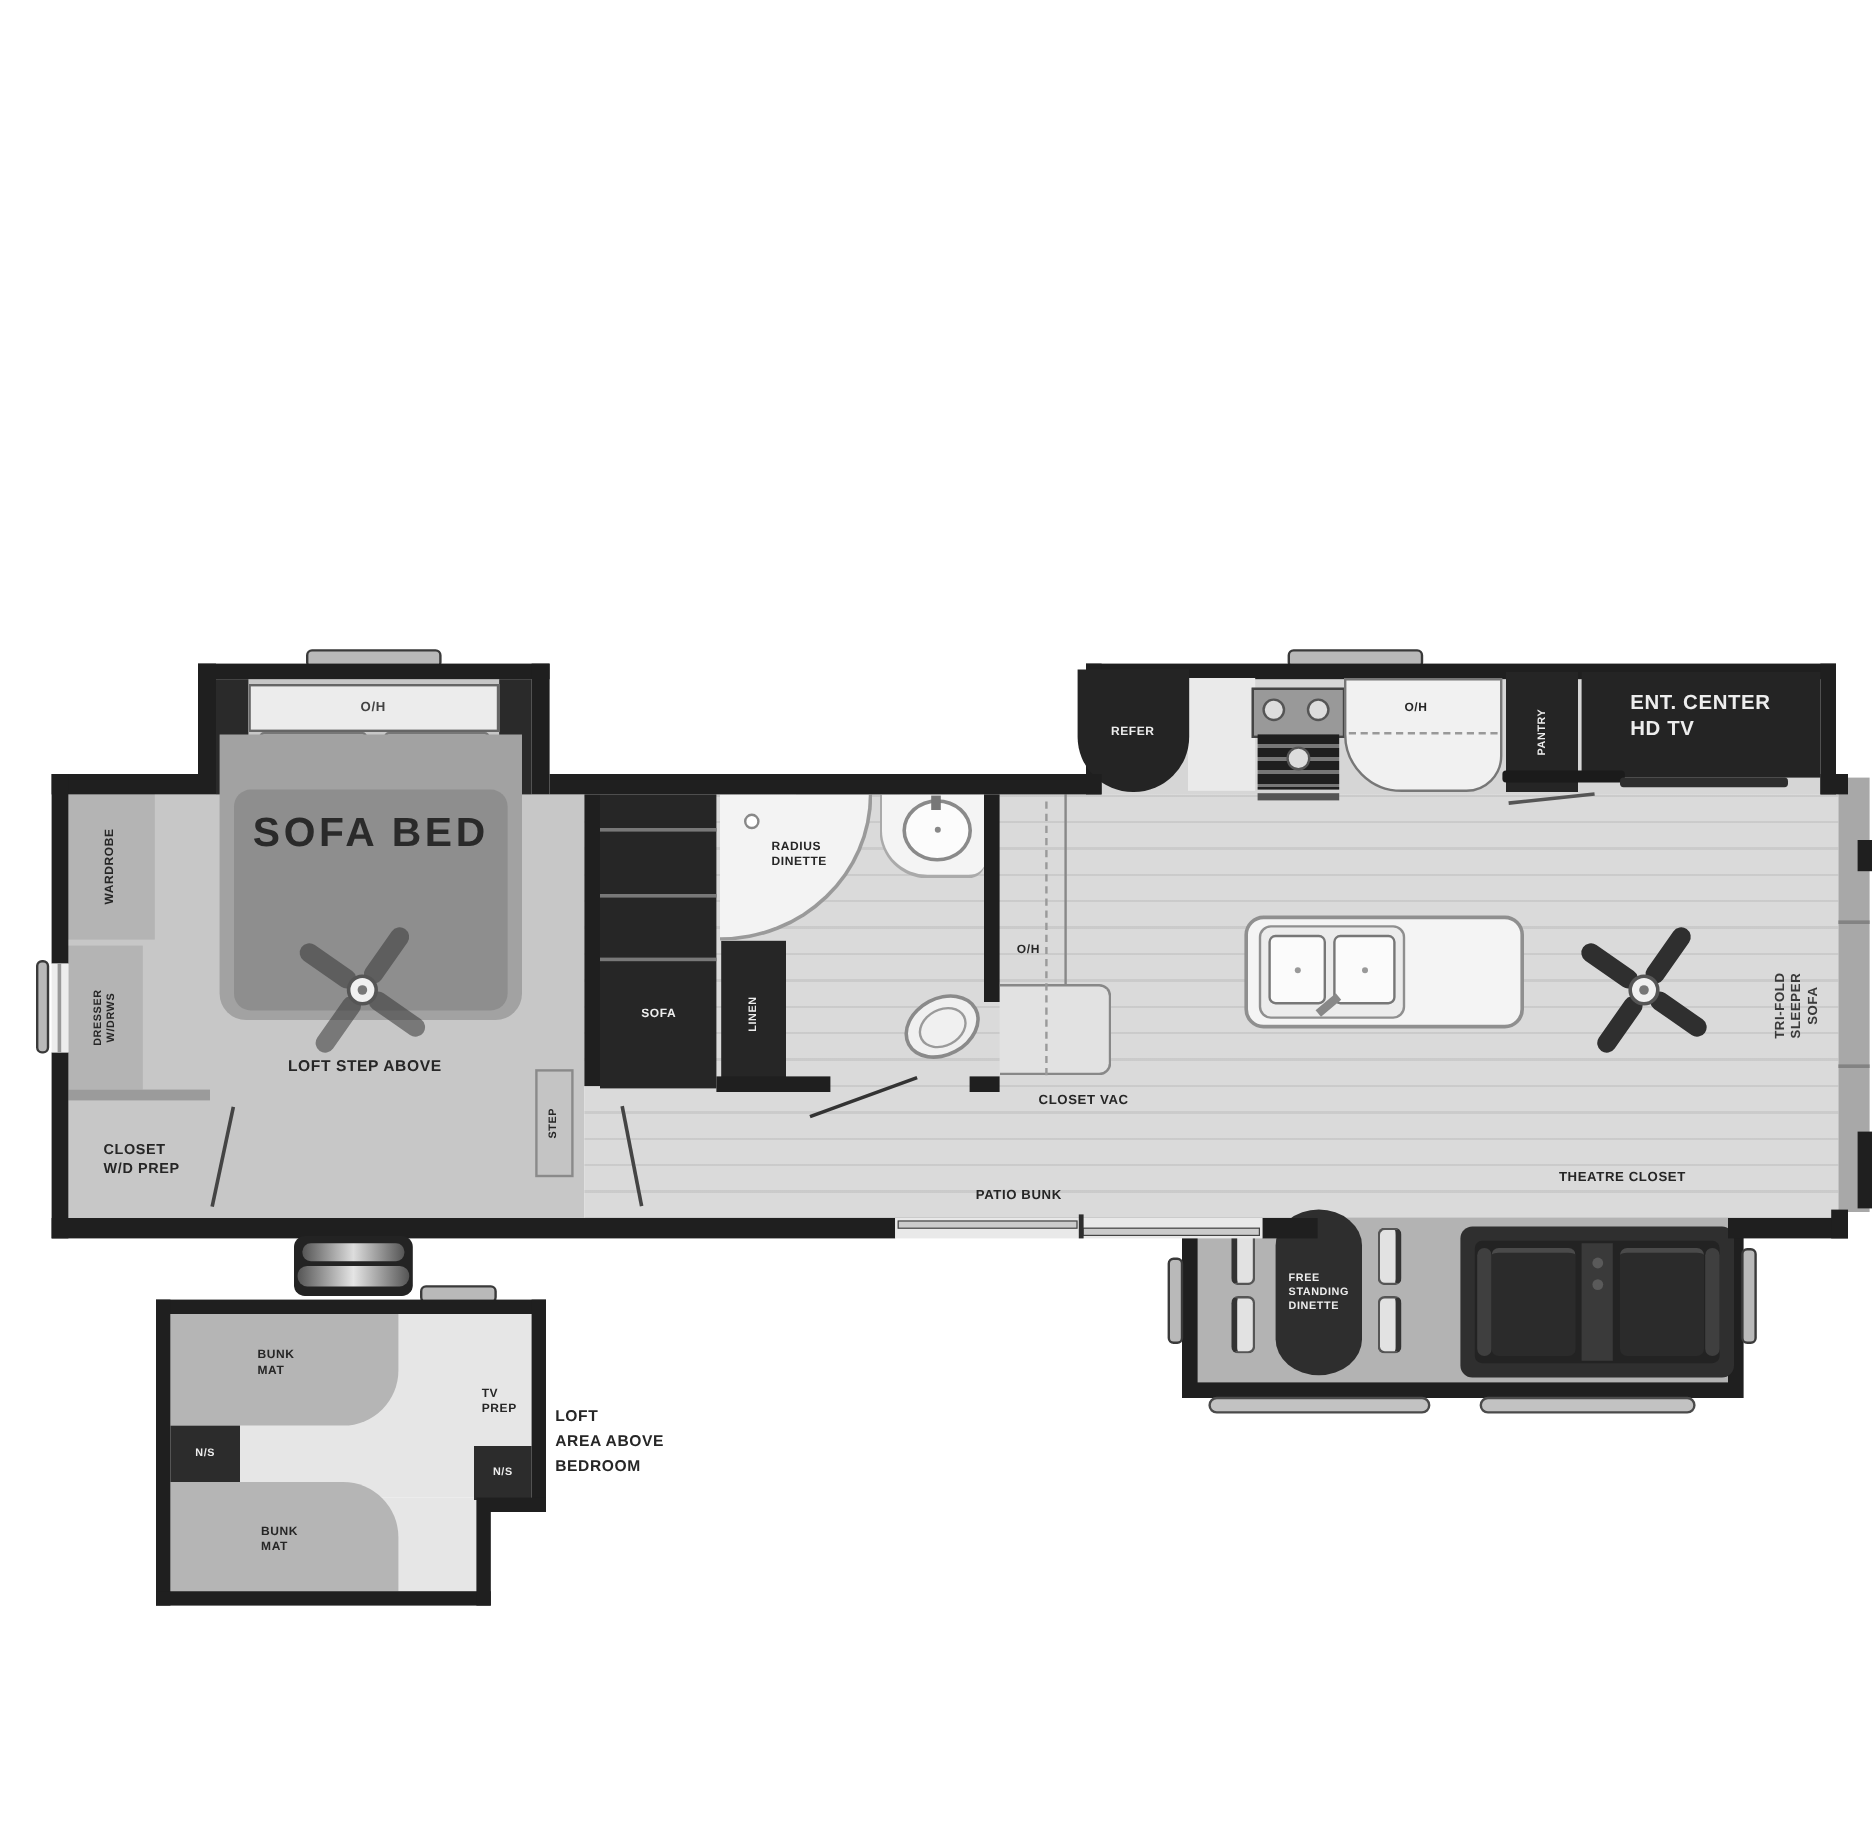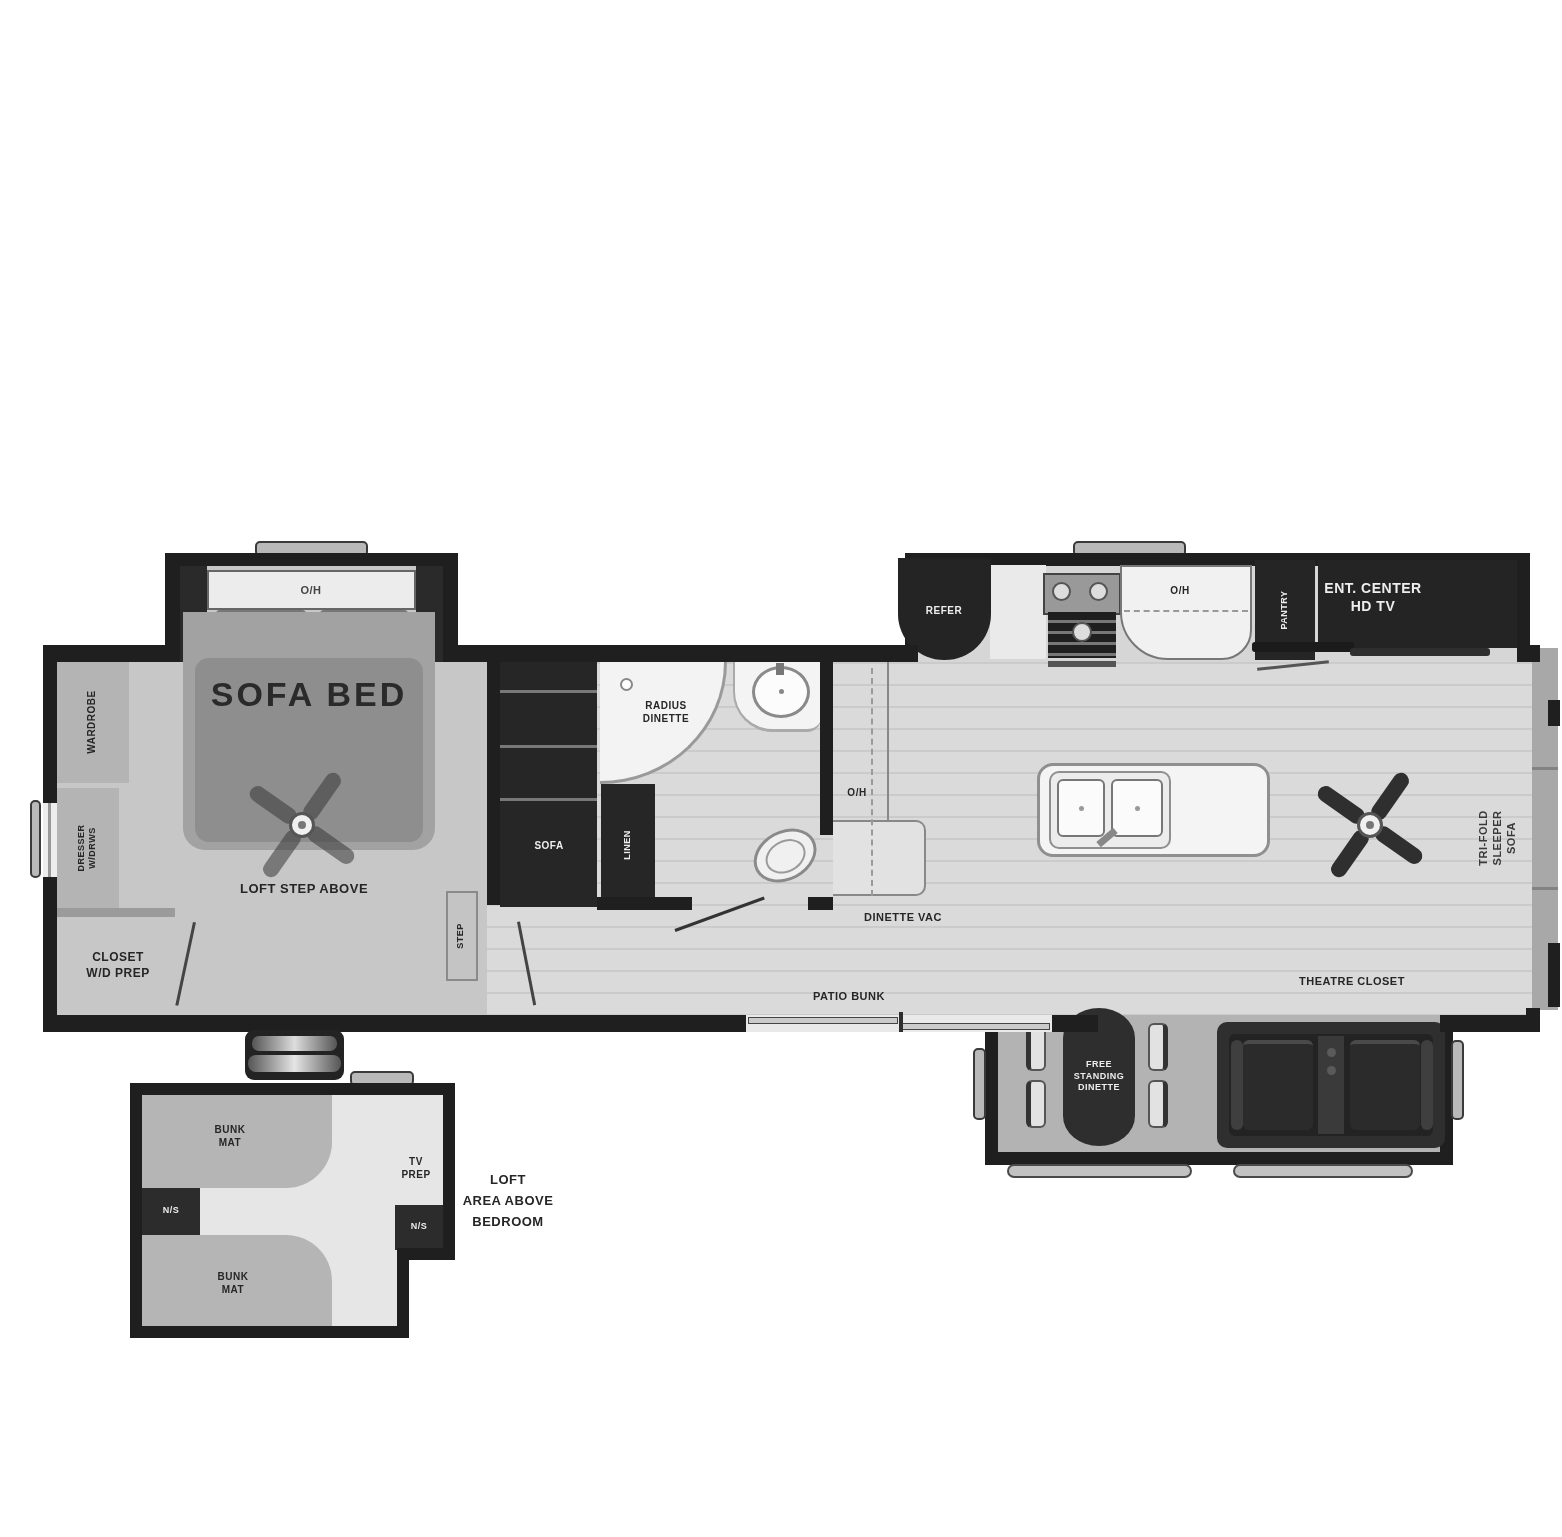--- a/index.html
+++ b/index.html
@@ -4,21 +4,21 @@
 <style>
   *{box-sizing:border-box;margin:0;padding:0}
   body{background:#fff;font-family:"Liberation Sans",sans-serif}
   #canvas{position:relative;width:1562px;height:1537px;background:#fff;overflow:hidden}
 
   .abs{position:absolute}
   .wall{position:absolute;background:#1f1f1f}
   .tab{position:absolute;background:#b9b9b9;border:2px solid #3a3a3a;border-radius:5px}
   .rail{position:absolute;background:#c2c2c2;border:2px solid #4a4a4a;border-radius:7px}
 
-  .hlab{position:absolute;transform:translate(-50%,-50%);white-space:pre-line;text-align:center;
+  .hlab{position:absolute;transform:translate(-50%,-50%);white-space:pre-line;text-align:left;
         font-weight:700;color:#262626;line-height:1.3;letter-spacing:.5px}
   .vlab{position:absolute;transform:translate(-50%,-50%) rotate(-90deg);white-space:pre-line;text-align:center;
         font-weight:700;color:#262626;line-height:1.25;letter-spacing:.5px}
   .white{color:#ededed}
 
   
   .vent-bed{left:255px;top:541px;width:113px;height:16px}
   .vent-kitchen{left:1073px;top:541px;width:113px;height:16px}
   .vent-bunk{left:350px;top:1071px;width:64px;height:15px}
   .window-tab{left:30px;top:800px;width:11px;height:78px}
@@ -110,21 +110,21 @@
   .grate{left:1048px;top:612px;width:68px;height:46px;background:repeating-linear-gradient(to bottom,#1f1f1f 0 8px,#777 8px 11px)}
   .burner3{left:1072px;top:622px;width:20px;height:20px}
   .knobs{left:1048px;top:661px;width:68px;height:6px;background:#555}
   .koh{left:1120px;top:565px;width:132px;height:95px;background:#f1f1f1;border:2px solid #777;border-radius:0 0 30px 48px}
   .kdash{left:1124px;top:610px;width:124px;height:0;border-top:2px dashed #999}
   .koh-lab{left:1180px;top:590px;font-size:10px}
   .pantry{left:1255px;top:560px;width:60px;height:100px;background:#252525}
   .pantry-lab{left:1285px;top:610px;font-size:9px}
   .pantry-line{left:1257px;top:664px;width:72px;height:3px;background:#555;transform:rotate(-6deg)}
   .ent{left:1318px;top:560px;width:199px;height:88px;background:#242424}
-  .ent-lab{left:1373px;top:597px;font-size:14px}
+  .ent-lab{left:1417px;top:597px;font-size:17px}
   .tv1{left:1252px;top:642px;width:102px;height:10px;background:#1b1b1b;border-radius:3px}
   .tv2{left:1350px;top:648px;width:140px;height:8px;background:#2e2e2e;border-radius:3px}
 
   
   .island{left:1037px;top:763px;width:233px;height:94px;background:#f4f4f4;border:3px solid #8f8f8f;border-radius:16px}
   .isink-frame{left:1049px;top:771px;width:122px;height:78px;background:#ececec;border:2px solid #8f8f8f;border-radius:10px}
   .basin{position:absolute;background:#fbfbfb;border:2px solid #777;border-radius:6px}
   .basin::after{content:"";position:absolute;left:50%;top:50%;width:5px;height:5px;margin:-2px;background:#999;border-radius:50%}
   .basin1{left:1057px;top:779px;width:48px;height:58px}
   .basin2{left:1111px;top:779px;width:52px;height:58px}
@@ -407,17 +407,17 @@
   <div class="wall bw-top"></div>
   <div class="wall bw-left"></div>
   <div class="wall bw-bot"></div>
   <div class="wall bw-right-u"></div>
   <div class="wall bw-notch"></div>
   <div class="wall bw-right-l"></div>
   <div class="hlab loft-caption">LOFT
 AREA ABOVE
 BEDROOM</div>
 
-  <div class="hlab central-vac-lab">DINETTE VAC</div>
+  <div class="hlab central-vac-lab">CLOSET VAC</div>
   <div class="hlab theatre-lab">THEATRE CLOSET</div>
   <div class="hlab patio-lab">PATIO BUNK</div>
 
 </div>
 
 </body></html>

